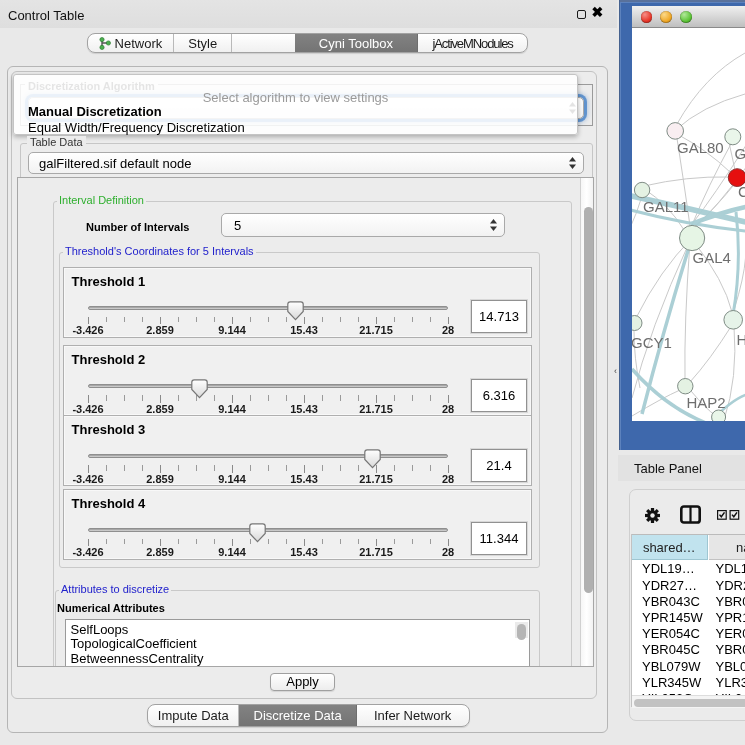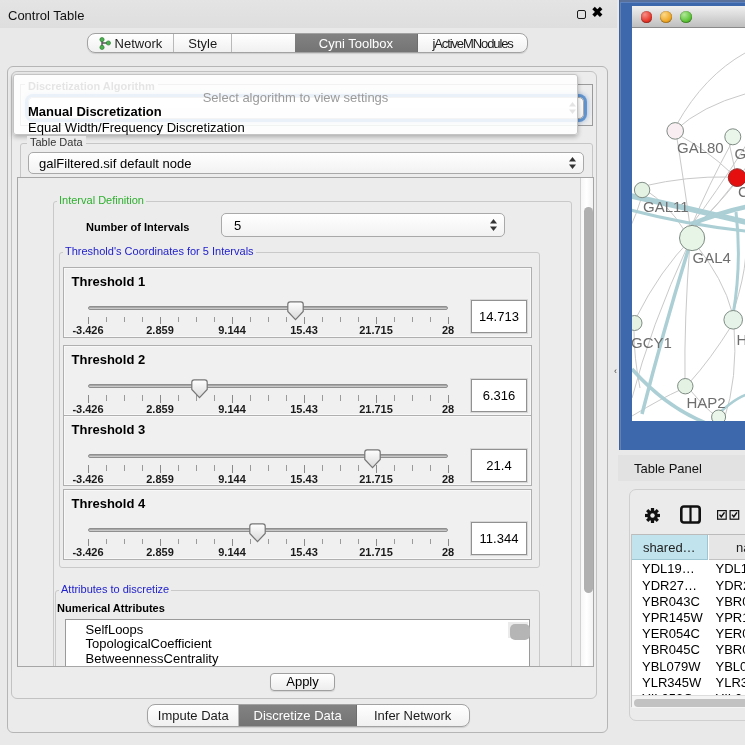--- a/index.html
+++ b/index.html
@@ -47,21 +47,21 @@
 .tname { position:absolute; left:8px; top:6px; font-weight:bold; font-size:13px; color:#000; }
 .track { position:absolute; left:24.5px; top:38px; width:360px; height:4px; border-radius:3px; background:linear-gradient(#969696,#d9d9d9); border:1px solid #8f8f8f; }
 .tick { position:absolute; top:49px; width:1px; height:5.5px; background:#9a9a9a; }
 .tickM { position:absolute; top:49px; width:1px; height:7.5px; background:#8a8a8a; }
 .tlab { position:absolute; top:56.5px; width:60px; text-align:center; font-size:11px; font-weight:bold; color:#1a1a1a; }
 .knob { position:absolute; top:33px; }
 .vbox { position:absolute; left:407.5px; top:32.5px; width:56px; height:33px; background:#fff; border:1px solid #919191; box-shadow:0 0 0 1px #d8d8d8; font-size:13px; text-align:center; line-height:31px; color:#000; }
 
 
 #attlist { position:absolute; left:46.5px; top:441px; width:465px; height:49px; background:#fff; border:1px solid #9a9a9a; border-bottom:none; font-size:13px; color:#000; }
-#attlist div { padding-left:20px; height:15.6px; line-height:15.6px; }
+#attlist div { padding-left:5px; height:15.6px; line-height:15.6px; }
 #attlist div:first-child { padding-top:2px; }
 #attscroll { position:absolute; right:1px; top:2px; width:13px; height:46px; background:#ebebeb; }
 #attthumb { position:absolute; left:2px; top:2px; width:9px; height:50px; background:#b5b5b5; border-radius:5px; }
 
 
 #applybtn { left:270px; top:672.5px; width:65px; height:18px; background:linear-gradient(#ffffff,#ededed); border:1px solid #9f9f9f; border-radius:4px; font-size:13px; text-align:center; line-height:16px; color:#000; box-shadow:0 1px 1px rgba(0,0,0,0.1); }
 
 
 #bottabs { left:147px; top:704px; width:322.5px; height:23px; }
 #bottabs .sg { line-height:22px; }

